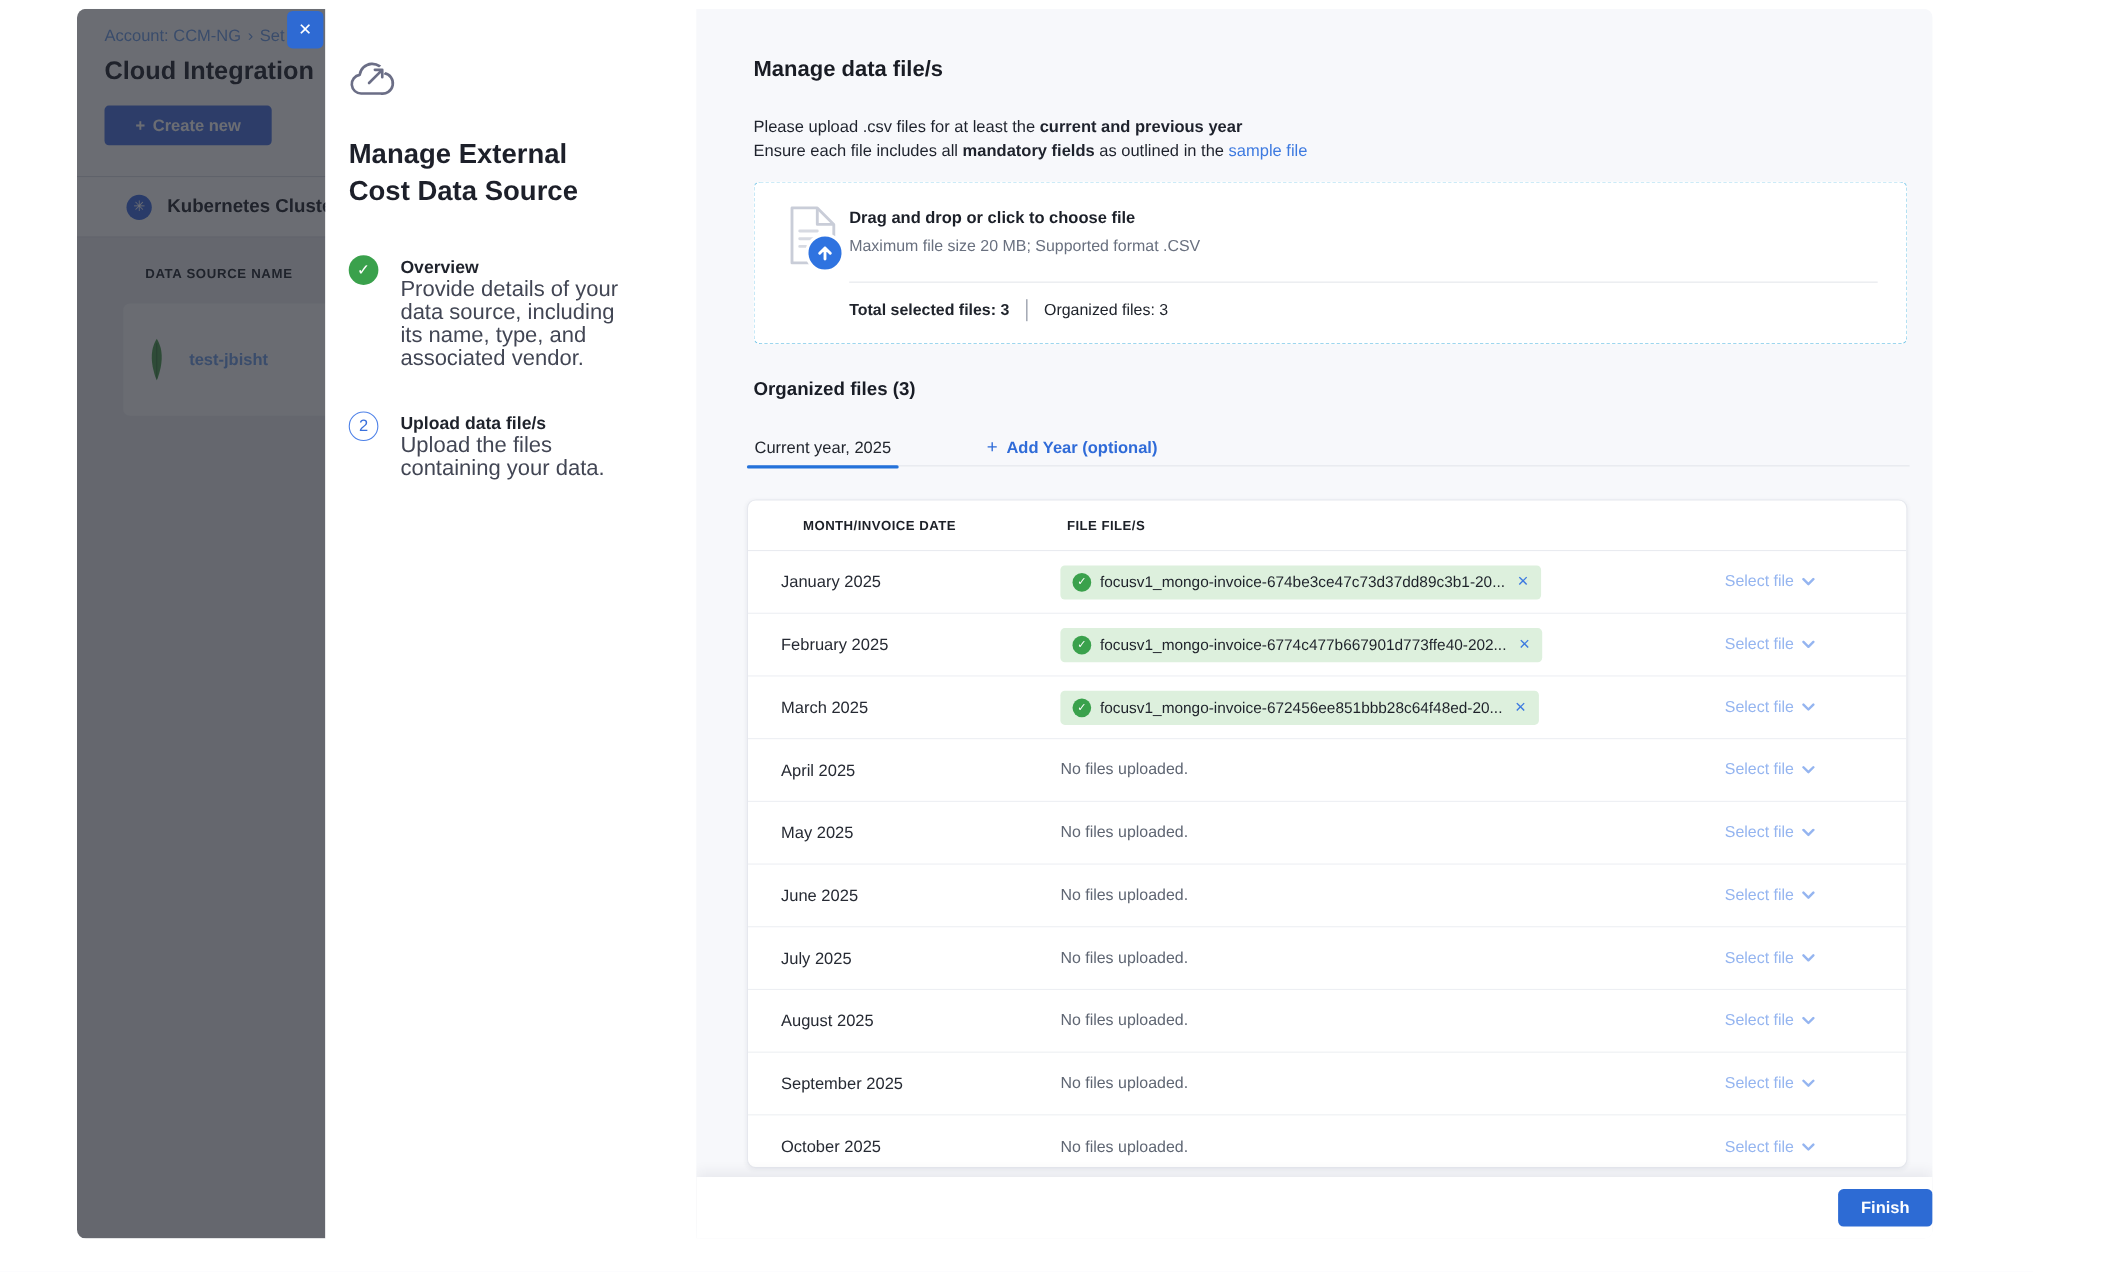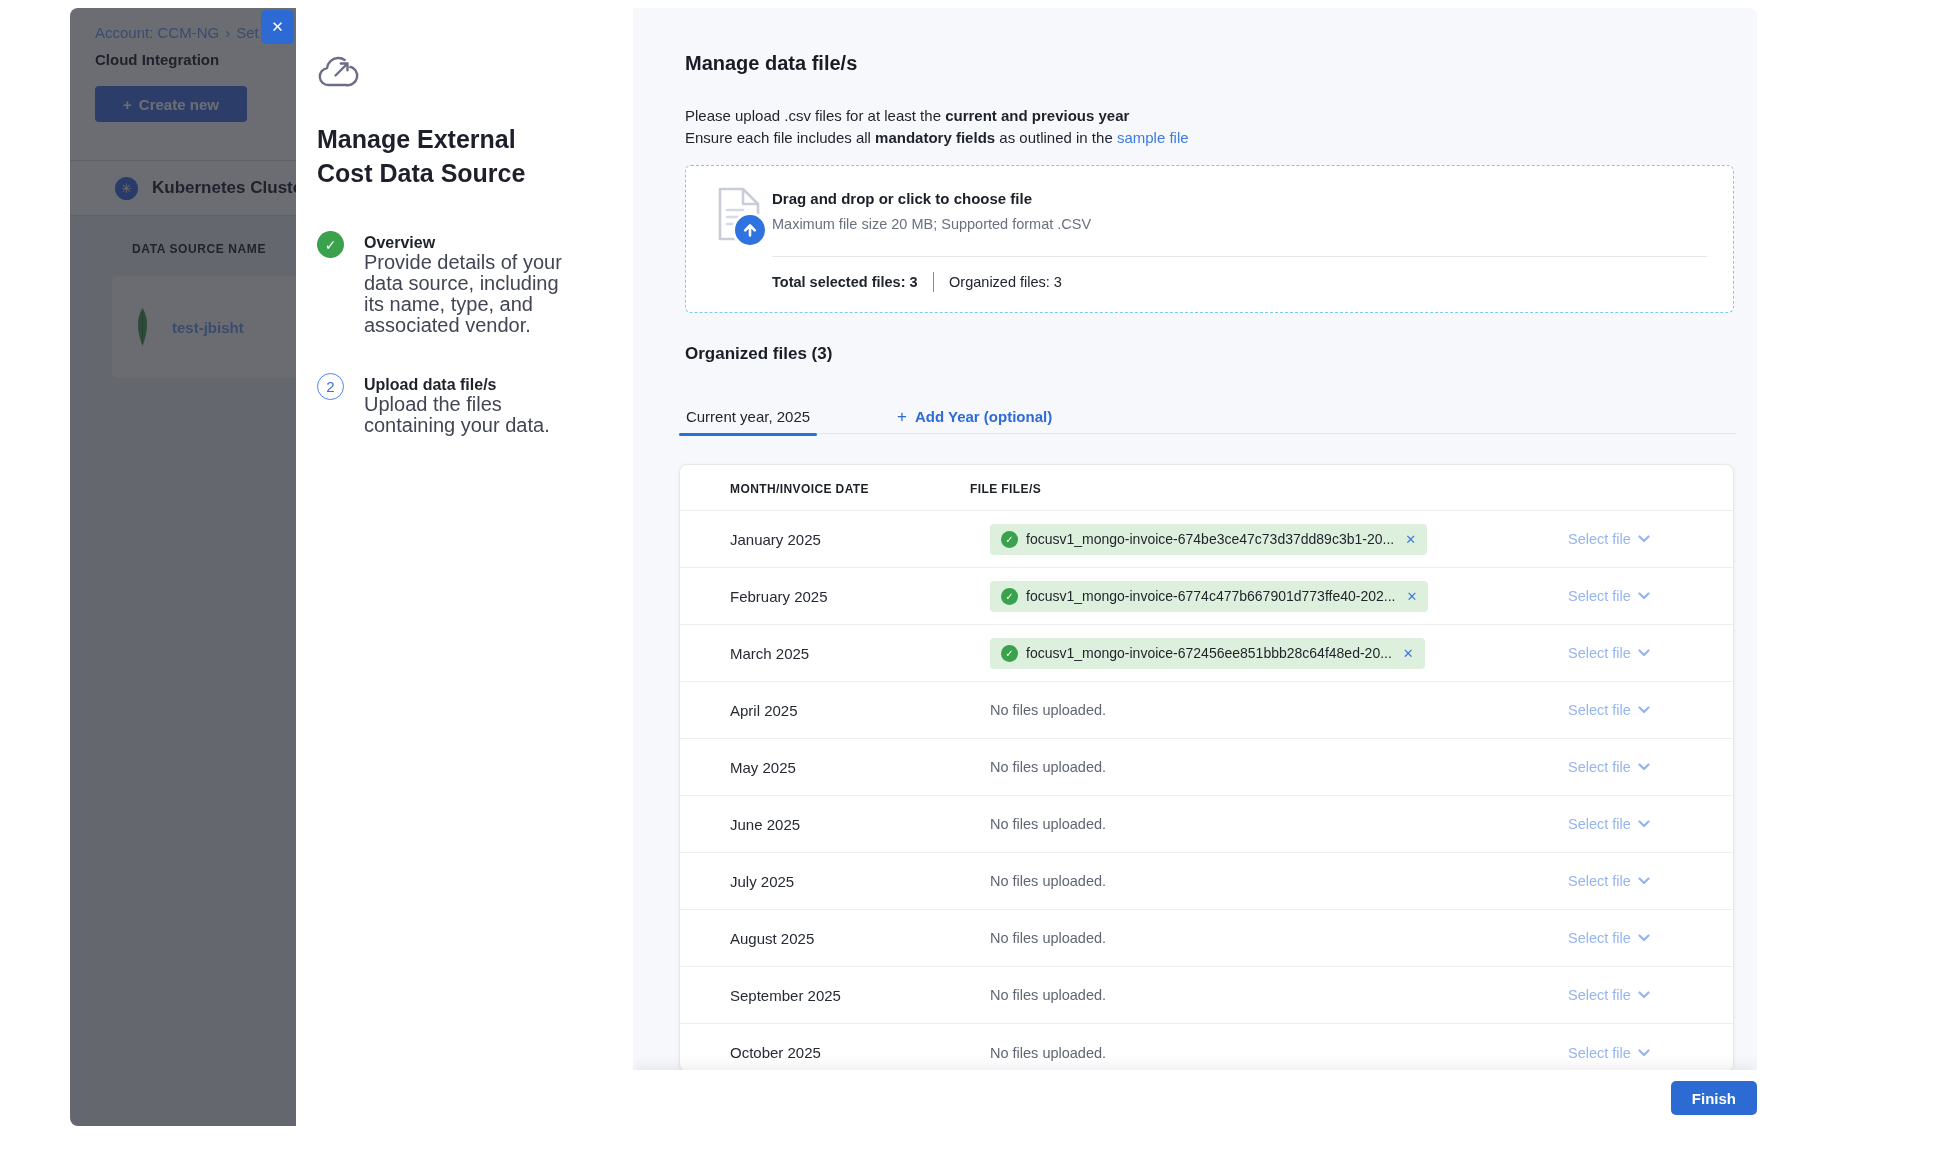--- a/index.html
+++ b/index.html
@@ -13,21 +13,21 @@
   .app-window {
     position: absolute; left: 70px; top: 8px; width: 1687px; height: 1118px;
     border-radius: 8px; overflow: hidden; background: #fff;
   }
   
   .underlay { position: absolute; left: 0; top: 0; width: 226px; height: 100%; background: #eceef1; overflow: hidden; }
   .under-topbar { background: #ffffff; height: 152px; padding: 16px 0 0 25px; }
   .breadcrumb { font-size: 15px; color: #6f9fe8; white-space: nowrap; }
   .breadcrumb a { color: #6f9fe8; text-decoration: none; }
   .breadcrumb .sep { margin: 0 6px; color: #6f9fe8; }
-  .under-title { margin-top: 10px; font-size: 15px; font-weight: 700; color: #20242c; }
+  .under-title { margin-top: 10px; font-size: 23px; font-weight: 700; color: #20242c; }
   .create-btn {
     margin-top: 18px; width: 152px; height: 36px; border: none; border-radius: 4px;
     background: #4a74e0; color: #fff; font-size: 15px; font-weight: 700;
     display: inline-flex; align-items: center; justify-content: center; gap: 7px; cursor: pointer;
     font-family: inherit;
   }
   .under-sectionbar {
     background: #ffffff; height: 56px; border-top: 1px solid #dcdee3; border-bottom: 1px solid #dcdee3;
     display: flex; align-items: center; padding-left: 45px; gap: 14px; white-space: nowrap;
   }
@@ -80,38 +80,38 @@
     background: #2f73e0; border: 3px solid #fff; display: flex; align-items: center; justify-content: center;
   }
   .dz-title { position: absolute; left: 86px; top: 24px; font-size: 15px; font-weight: 700; color: #1b1f28; }
   .dz-sub { position: absolute; left: 86px; top: 50px; font-size: 14.5px; color: #69707f; }
   .dz-divider { position: absolute; left: 86px; right: 26px; top: 90px; height: 1px; background: #e4e7ec; }
   .dz-totals { position: absolute; left: 86px; top: 106px; display: flex; align-items: center; font-size: 14.5px; color: #20242c; }
   .dz-totals .t-bold { font-weight: 700; }
   .dz-totals .vbar { width: 1.5px; height: 20px; background: #818897; margin: 0 15px; }
   .org-heading { margin-top: 31px; font-size: 17px; font-weight: 700; color: #191d26; }
   
-  .tabs { margin-top: 36px; width: 1057px; margin-left: -6px; display: flex; align-items: center; border-bottom: 1px solid #e3e6eb; height: 34px; }
+  .tabs { margin-top: 26px; width: 1057px; margin-left: -6px; display: flex; align-items: flex-start; border-bottom: 1px solid #e3e6eb; height: 34px; }
   .tab { position: relative; height: 34px; display: flex; align-items: center; justify-content: center; cursor: pointer; }
   .tab.active { width: 138px; font-size: 15px; color: #22262e; }
   .tab.active::after { content: ""; position: absolute; left: 0; right: 0; bottom: -2px; height: 3px; border-radius: 2px; background: #2472da; }
   .tab.add { margin-left: 80px; font-size: 15px; font-weight: 700; color: #2f6bd8; gap: 8px; }
   .tab.add .plus { font-size: 17px; font-weight: 400; }
   
   .table-card {
     margin-top: 30px; margin-left: -6px; width: 1055px; height: 608px; background: #fff;
     border: 1px solid #e6e8ee; border-radius: 8px; box-shadow: 0 1px 4px rgba(40,48,70,0.06); overflow: hidden;
   }
   .tc-header { display: flex; height: 46px; align-items: center; border-bottom: 1px solid #e9ebf0; }
   .tc-header .h1 { width: 290px; padding-left: 50px; }
   .tc-header .h2 { flex: 1; }
   .tc-header span { font-size: 12px; font-weight: 700; letter-spacing: 0.4px; color: #1c2027; }
   .t-row { display: flex; align-items: center; height: 57px; border-bottom: 1px solid #edeff3; }
   .t-row:last-child { border-bottom: none; }
-  .cell-month { width: 310px; padding-left: 50px; font-size: 15px; color: #262a33; flex: 0 0 auto; }
+  .cell-month { width: 284px; padding-left: 30px; font-size: 15px; color: #262a33; flex: 0 0 auto; }
   .cell-file { flex: 1 1 auto; display: flex; align-items: center; min-width: 0; }
   .chip {
     display: inline-flex; align-items: center; gap: 8px; background: #ddf0dd; border-radius: 4px;
     padding: 7px 11px; max-width: 475px;
   }
   .chip-check {
     width: 17px; height: 17px; border-radius: 50%; background: #3aa14c; color: #fff; font-size: 10px;
     display: inline-flex; align-items: center; justify-content: center; flex: 0 0 auto;
   }
   .chip-name { font-size: 14px; color: #1e222a; white-space: nowrap; }

